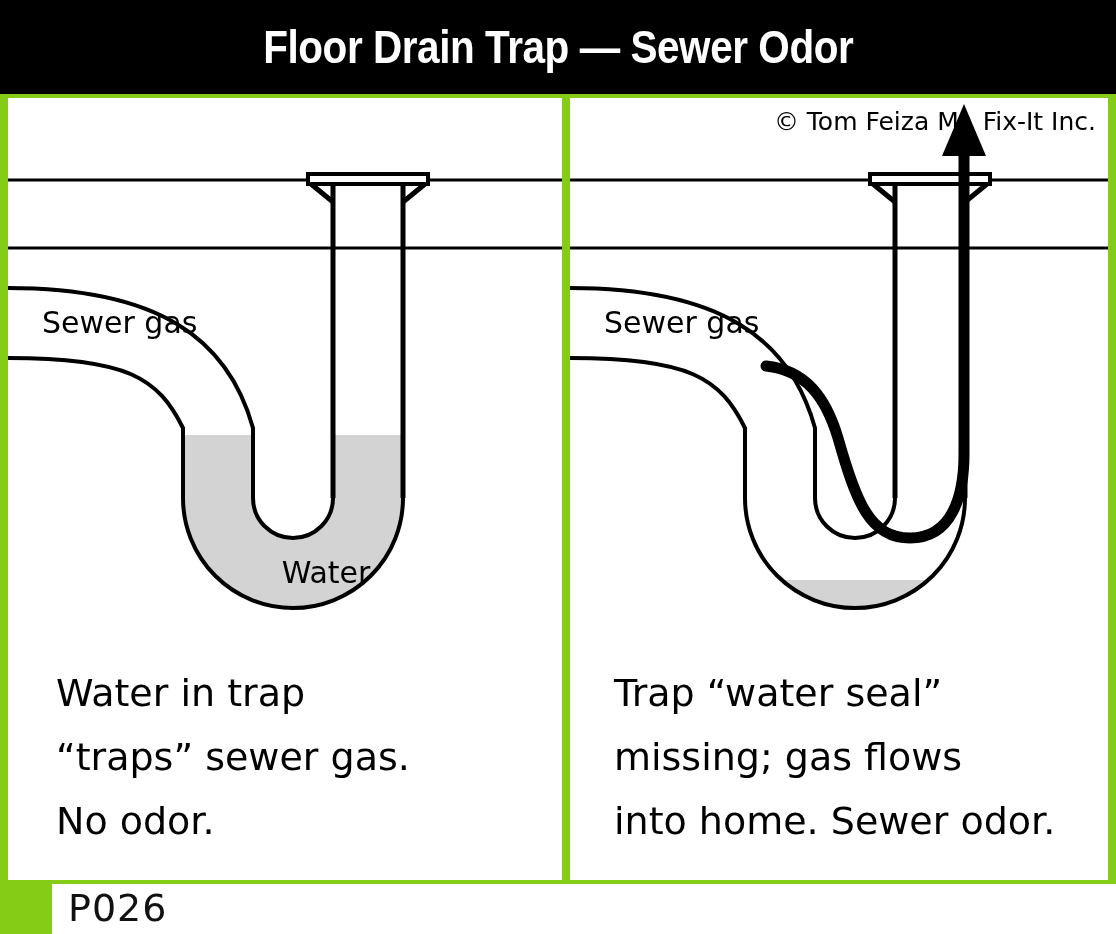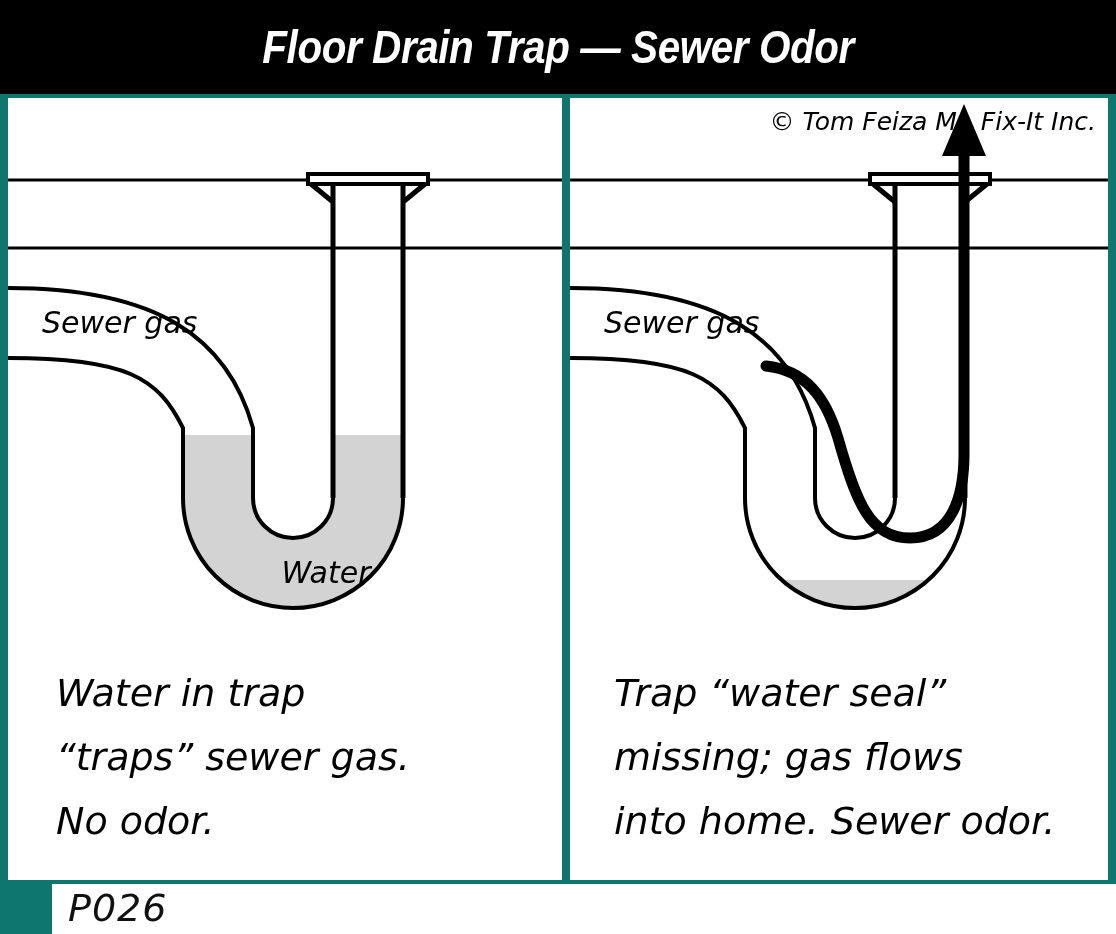--- a/index.html
+++ b/index.html
@@ -4,24 +4,23 @@
 <style>
   html, body {
     margin: 0;
     padding: 0;
     background: #ffffff;
   }
   #page {
     position: relative;
     width: 1116px;
     height: 934px;
-    background: #0f766e;
+    background: #84cc16;
     overflow: hidden;
     font-family: "DejaVu Sans", sans-serif;
-    font-style: italic;
   }
 
   
   #title-bar {
     position: absolute;
     left: 0; top: 0;
     width: 1116px; height: 94px;
     background: #000000;
     display: flex;
     align-items: center;

